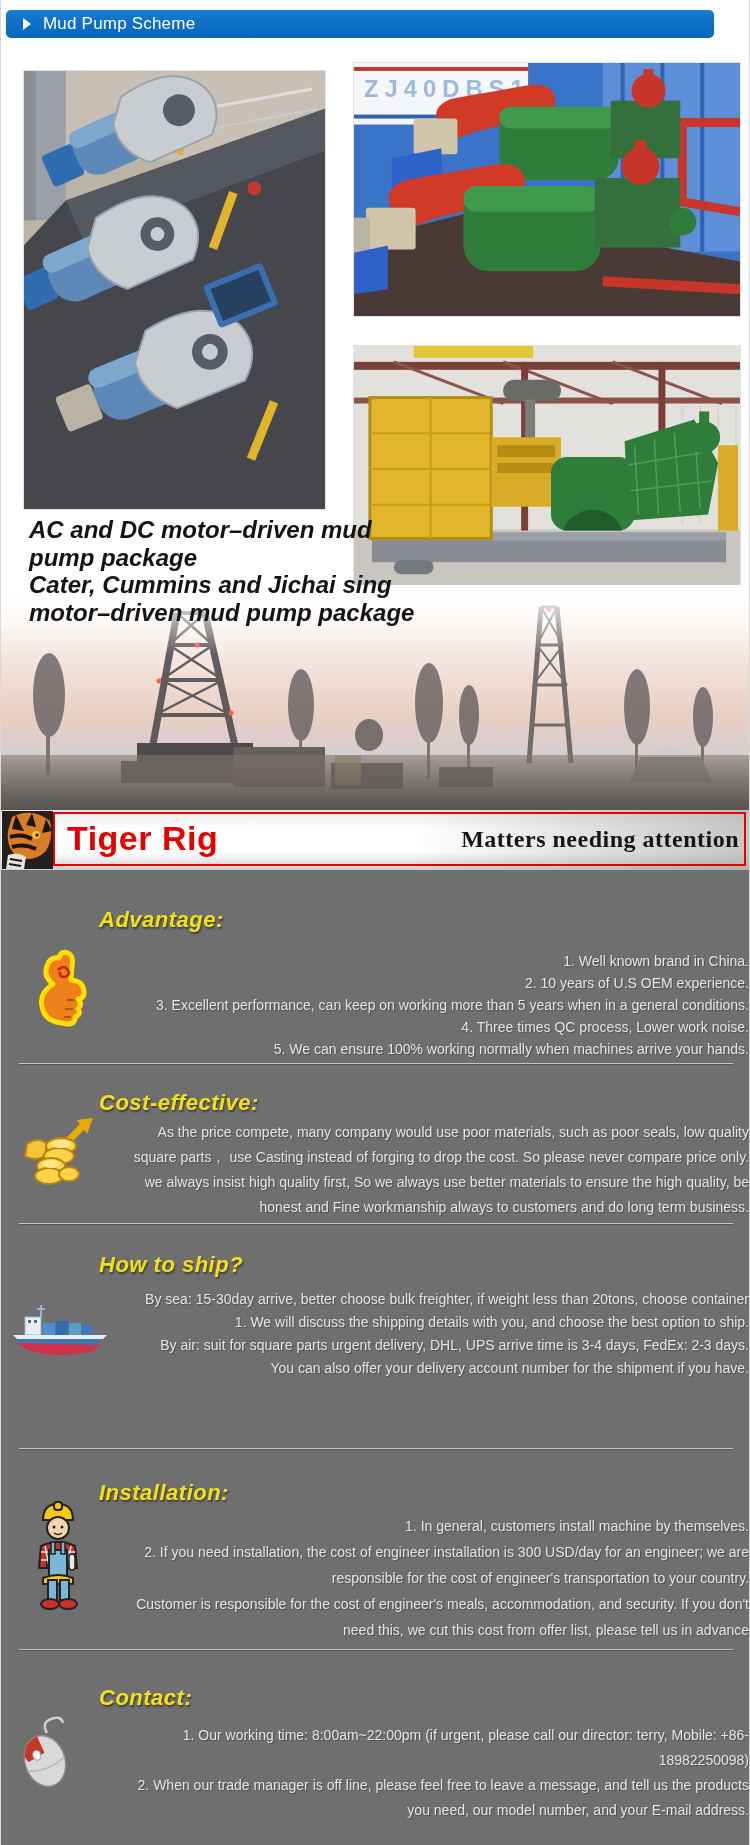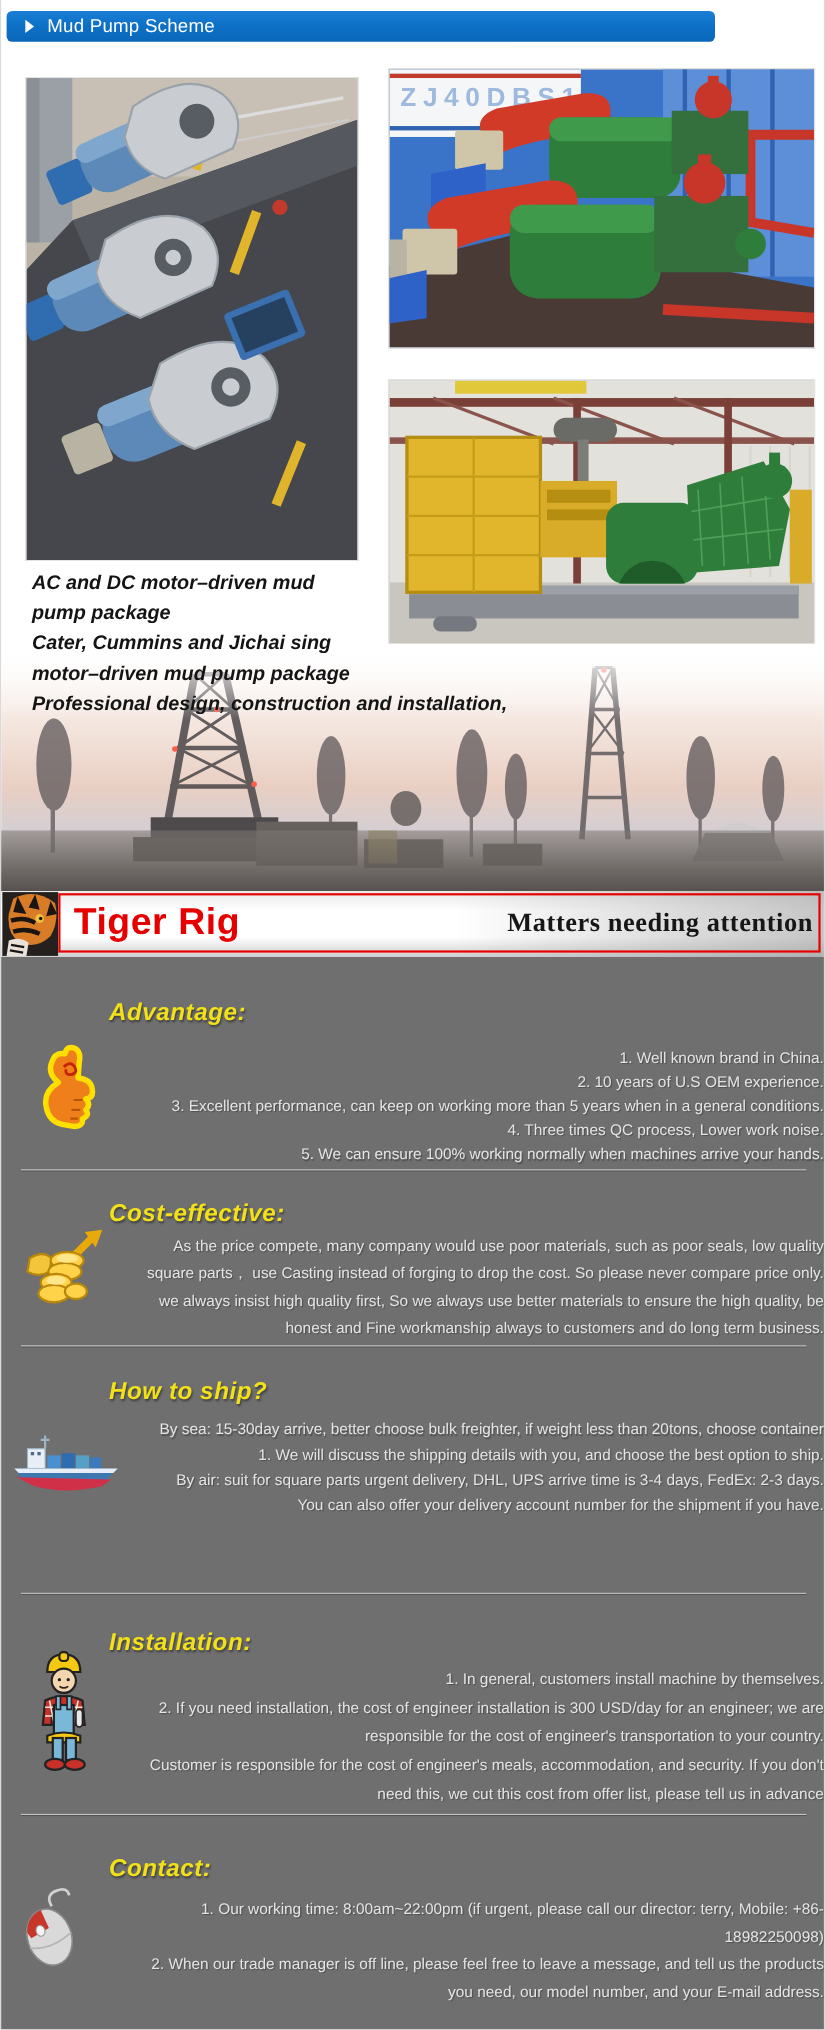--- a/index.html
+++ b/index.html
@@ -4,41 +4,41 @@
 <style>
   html,body{margin:0;padding:0;background:#ffffff;}
   *{box-sizing:border-box;}
   #canvas{
     position:relative;width:750px;height:1845px;margin:0 auto;
     background:#ffffff;border-left:1px solid #d9d9d9;border-right:1px solid #d9d9d9;
     font-family:"Liberation Sans", sans-serif;overflow:hidden;
   }
   
   .top-bar{
-    position:absolute;left:5px;top:10px;width:644px;height:28px;
+    position:absolute;left:5px;top:10px;width:708px;height:28px;
     background:linear-gradient(180deg,#1a7fd4 0%,#0d71c7 45%,#0a67ba 100%);
     border-radius:5px;color:#ffffff;display:flex;align-items:center;
     font-size:17px;letter-spacing:.2px;
   }
   .top-bar .tri{
     width:0;height:0;margin:0 12px 0 17px;
     border-top:6px solid transparent;border-bottom:6px solid transparent;
     border-left:8px solid #ffffff;
   }
   
   .photo{position:absolute;border:1px solid #e3e3e3;background:#ccc;overflow:hidden;}
   #photo-left{left:22px;top:70px;width:303px;height:440px;}
   #photo-rt{left:352px;top:62px;width:388px;height:255px;}
   #photo-rb{left:352px;top:345px;width:388px;height:247px;}
   #panorama{position:absolute;left:0;top:585px;width:750px;height:225px;}
   .photo svg,#panorama svg{display:block;width:100%;height:100%;}
   
   .caption{
     position:absolute;left:28px;top:516px;width:620px;z-index:3;
-    font-size:18px;font-weight:bold;font-style:italic;color:#141414;line-height:27.5px;
+    font-size:24px;font-weight:bold;font-style:italic;color:#141414;line-height:27.5px;
   }
   
   .brand-bar{
     position:absolute;left:0;top:810px;width:750px;height:60px;
     background:
       linear-gradient(90deg,rgba(255,255,255,0) 55%,rgba(150,150,150,.55) 100%),
       linear-gradient(180deg,#e9e9e9 0%,#ffffff 30%,#ffffff 70%,#cfcfcf 100%);
   }
   .brand-box{
     position:absolute;left:52px;right:5px;top:2px;bottom:4px;
@@ -235,21 +235,20 @@
       <rect x="366" y="100" width="20" height="86" fill="#d8ac28"></rect>
       <rect x="60" y="0" width="120" height="12" fill="#e0c83a"></rect>
     </svg>
   </div>
 
   <div class="caption">
       <div class="cap-line">AC and DC motor–driven mud</div>
       <div class="cap-line">pump package</div>
       <div class="cap-line">Cater, Cummins and Jichai sing</div>
       <div class="cap-line">motor–driven mud pump package</div>
-      <div class="cap-line">Professional design, construction and installation,</div>
     </div>
 
   <div id="panorama">
     <svg viewBox="0 0 750 225" preserveAspectRatio="none">
       <defs>
         <linearGradient id="sky" x1="0" y1="0" x2="0" y2="1">
           <stop offset="0" stop-color="#ffffff"></stop>
           <stop offset="0.35" stop-color="#f3e4dc"></stop>
           <stop offset="0.58" stop-color="#e9cfc3"></stop>
           <stop offset="0.75" stop-color="#d5ced2"></stop>

